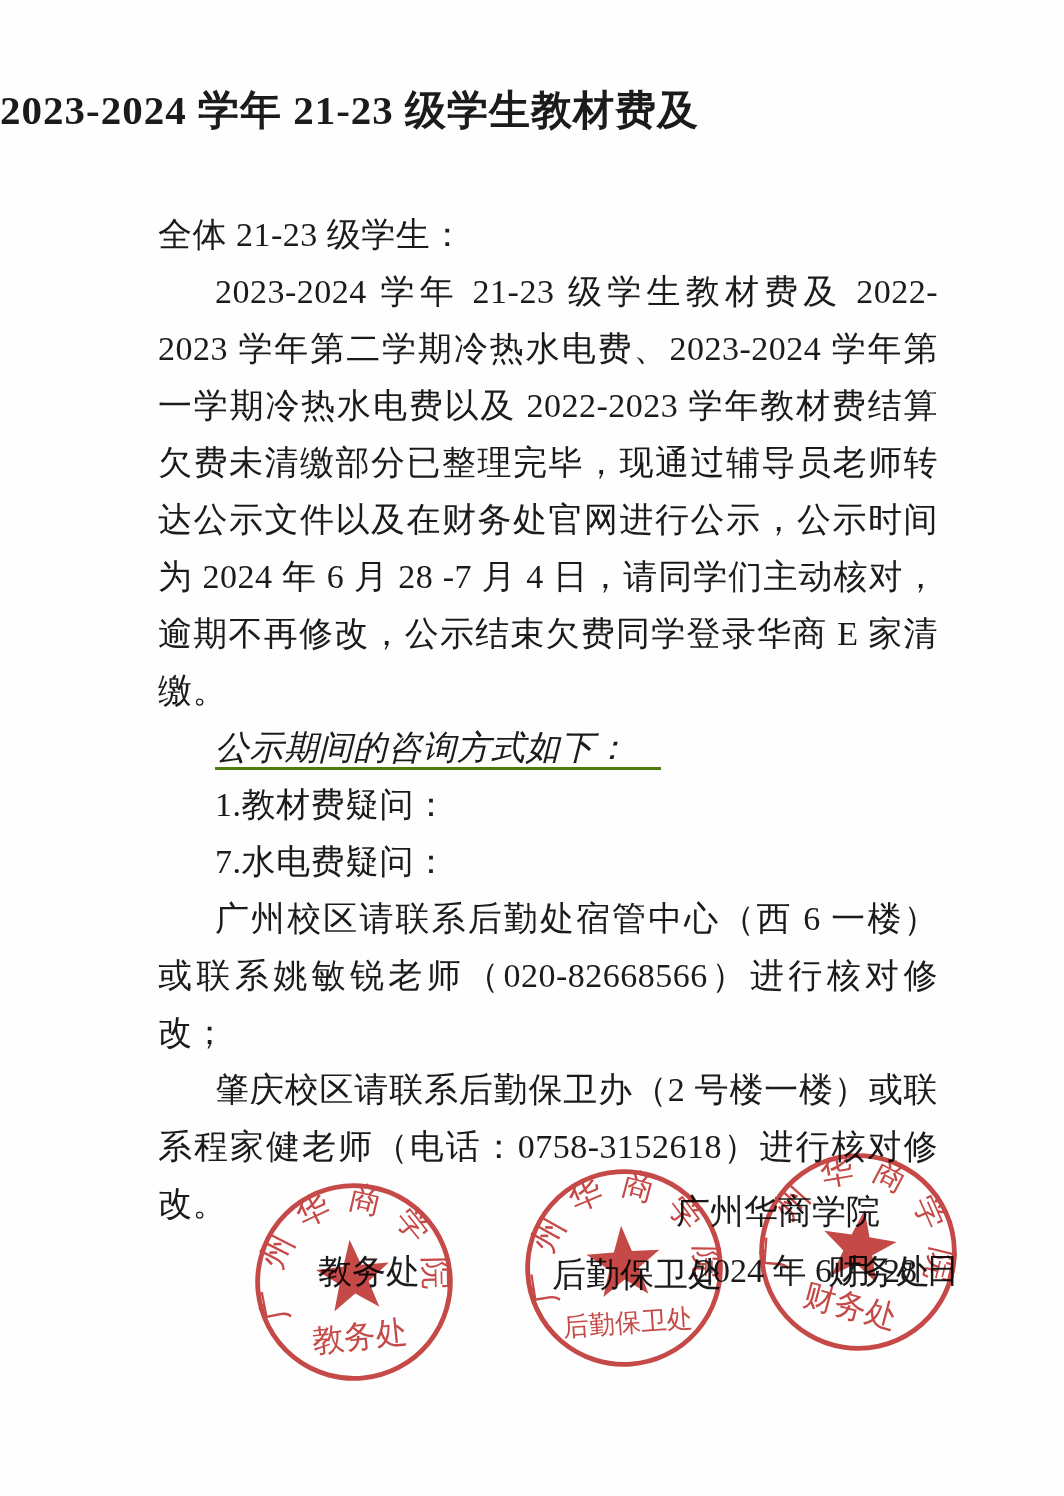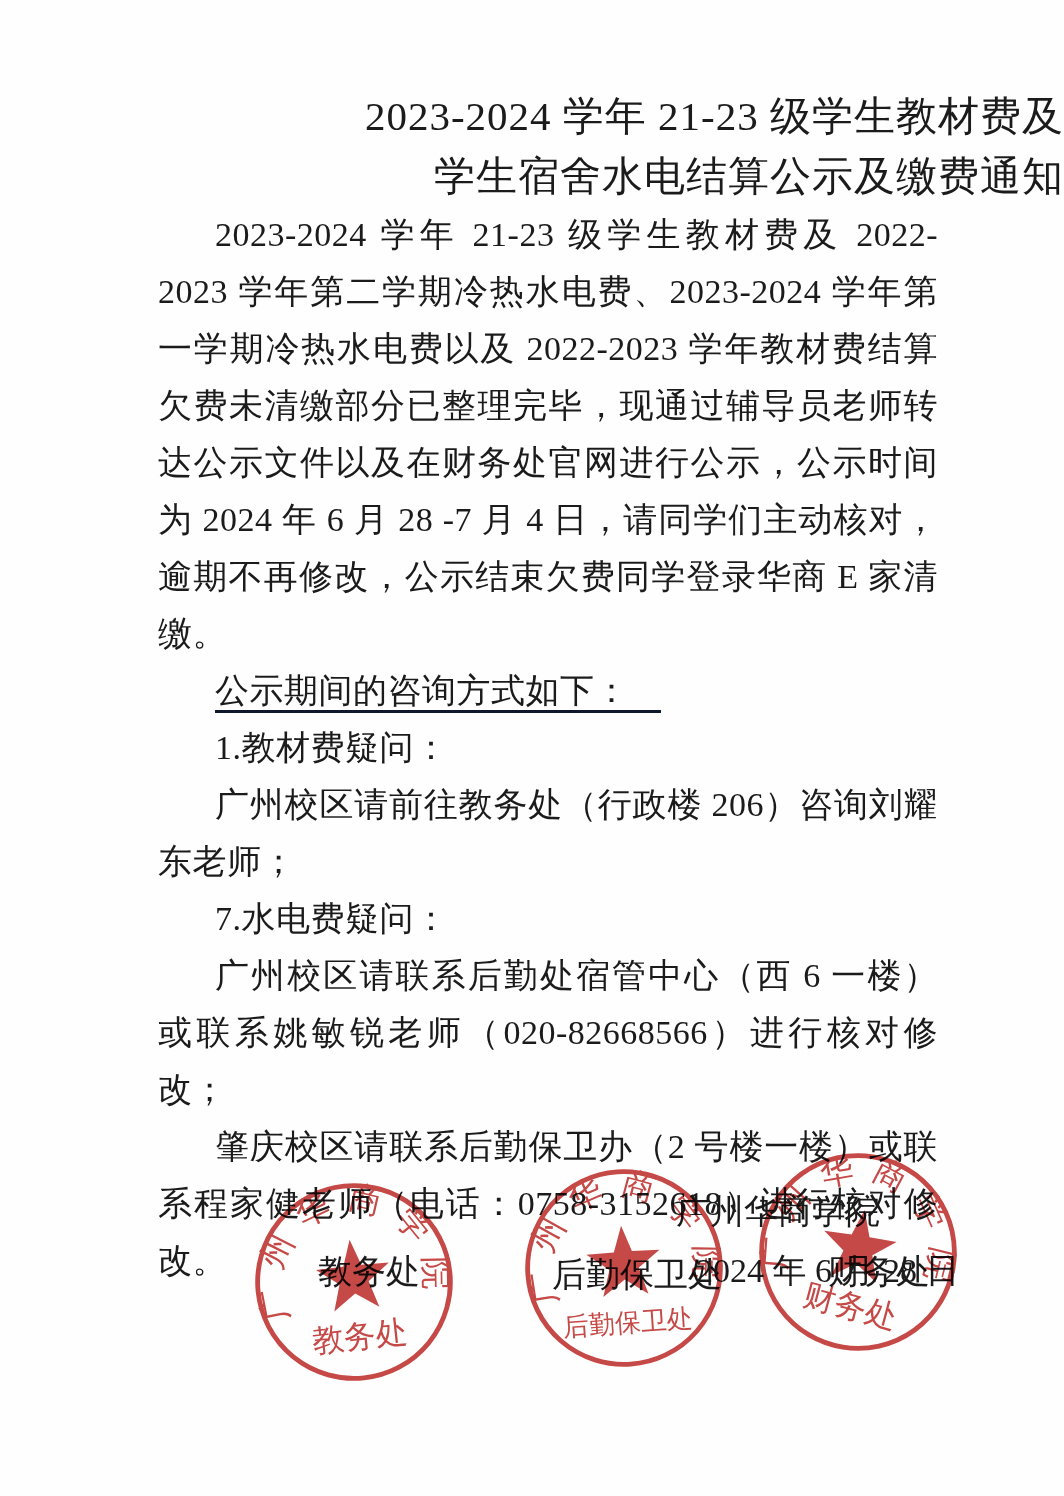--- a/index.html
+++ b/index.html
@@ -7,31 +7,31 @@
     position:relative;
     width:1064px;height:1496px;
     margin:0 auto;
     background:#fefefe;
     font-family:"Liberation Serif","DejaVu Serif",serif;
     color:#1b1b1b;
     overflow:hidden;
   }
   .title{
     position:absolute;top:80px;left:0;width:100%;
-    text-align:right;font-weight:normal;
-    font-size:41px;line-height:60px;letter-spacing:1px;margin-top:6px;
+    text-align:left;font-weight:bold;
+    font-size:41px;line-height:60px;letter-spacing:1px;
   }
   .body-text{
     position:absolute;left:158px;top:206px;width:780px;
     font-size:34px;line-height:57px;letter-spacing:0.5px;
   }
   .para{margin:0;text-align:justify;}
   .para.indent{text-indent:57px;}
   .bold{font-weight:normal;}
-  .underline{border-bottom:3px solid #0f172a;padding-right:32px;padding-bottom:1px;}
+  .underline{border-bottom:3px solid #4d7c0f;padding-right:32px;padding-bottom:1px;font-style:italic;}
   .sig{position:absolute;font-size:34px;white-space:nowrap;z-index:2;}
   .sig-org{left:676px;top:1189px;}
   .sig-dept-1{left:318px;top:1249px;}
   .sig-dept-2{left:552px;top:1252px;}
   .sig-dept-3{left:828px;top:1249px;}
   .sig-date{left:696px;top:1248px;}
   .stamp{
     position:absolute;width:212px;height:212px;
     mix-blend-mode:multiply;opacity:0.93;z-index:3;
   }
@@ -39,28 +39,27 @@
   .stamp-2{left:518px;top:1162px;transform:rotate(-4deg);}
   .stamp-3{left:752px;top:1146px;transform:rotate(9deg);}
 </style>
 </head>
 <body>
 
 <div class="page">
 
   <div class="title">
     <div>2023-2024 学年 21-23 级学生教材费及</div>
-    <div>学生宿舍水电结算公示及缴费通知</div>
   </div>
 
   <div class="body-text" id="paragraphs">
+      <p class="para"><span>全体 21-23 级学生：</span></p>
       <p class="para indent"><span>2023-2024 学年 21-23 级学生教材费及 2022-2023 学年第二学期冷热水电费、2023-2024 学年第一学期冷热水电费以及 2022-2023 学年教材费结算欠费未清缴部分已整理完毕，现通过辅导员老师转达公示文件以及在财务处官网进行公示，公示时间为 2024 年 6 月 28 -7 月 4 日，请同学们主动核对，逾期不再修改，公示结束欠费同学登录华商 E 家清缴。</span></p>
       <p class="para indent"><span class="underline">公示期间的咨询方式如下：</span></p>
       <p class="para indent"><span class="bold">1.教材费</span><span>疑问：</span></p>
-      <p class="para indent"><span class="bold">广州校区</span><span>请前往教务处（行政楼 206）咨询刘耀东老师；</span></p>
       <p class="para indent"><span class="bold">7.水电费</span><span>疑问：</span></p>
       <p class="para indent"><span class="bold">广州校区</span><span>请联系后勤处宿管中心（西 6 一楼）或联系姚敏锐老师（020-82668566）进行核对修改；</span></p>
       <p class="para indent"><span class="bold">肇庆校区</span><span>请联系后勤保卫办（2 号楼一楼）或联系程家健老师（电话：0758-3152618）进行核对修改。</span></p>
     </div>
 
   <div class="sig sig-org">广州华商学院</div>
   <div class="sig sig-dept-1">教务处</div>
   <div class="sig sig-dept-2">后勤保卫处</div>
   <div class="sig sig-dept-3">财务处</div>
   <div class="sig sig-date">2024 年 6 月 28 日</div>

